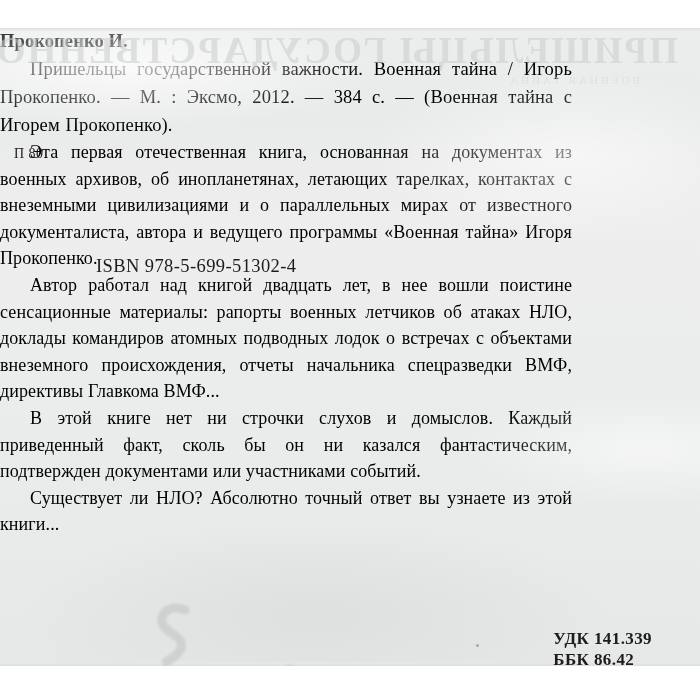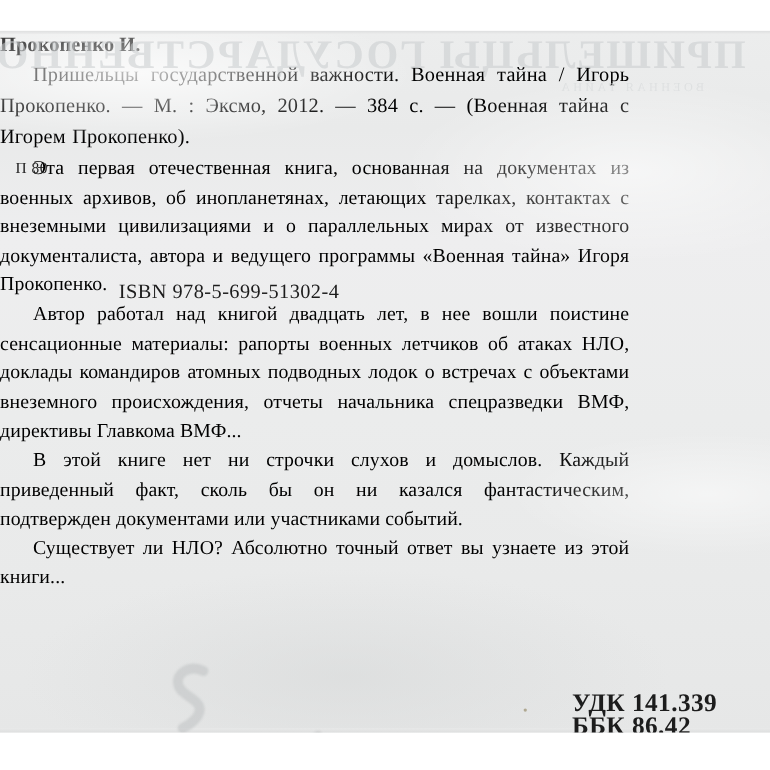--- a/index.html
+++ b/index.html
@@ -144,21 +144,21 @@
   #bibliographic-description {
     font-size: 18.5px;
     line-height: 28px;
     text-align: justify;
     text-indent: 30px;
     letter-spacing: .15px;
     word-spacing: 1px;
   }
 
   #isbn-line {
-    left: 108px;
+    left: 96px;
     top: 228px;
     font-size: 18.5px;
     letter-spacing: .4px;
     white-space: nowrap;
     text-align: center;
   }
 
   #annotation-block {
     left: 80px;
     top: 262px;
@@ -171,21 +171,21 @@
   #annotation-block p {
     margin: 0;
     text-indent: 30px;
   }
 
   #classification-block {
     right: 48px;
     top: 600px;
     text-align: left;
     font-weight: bold;
-    font-size: 23px;
+    font-size: 17px;
     line-height: 21px;
     letter-spacing: .4px;
     white-space: nowrap;
   }
 </style>
 </head>
 <body>
 
 <div id="scan-page">
 

